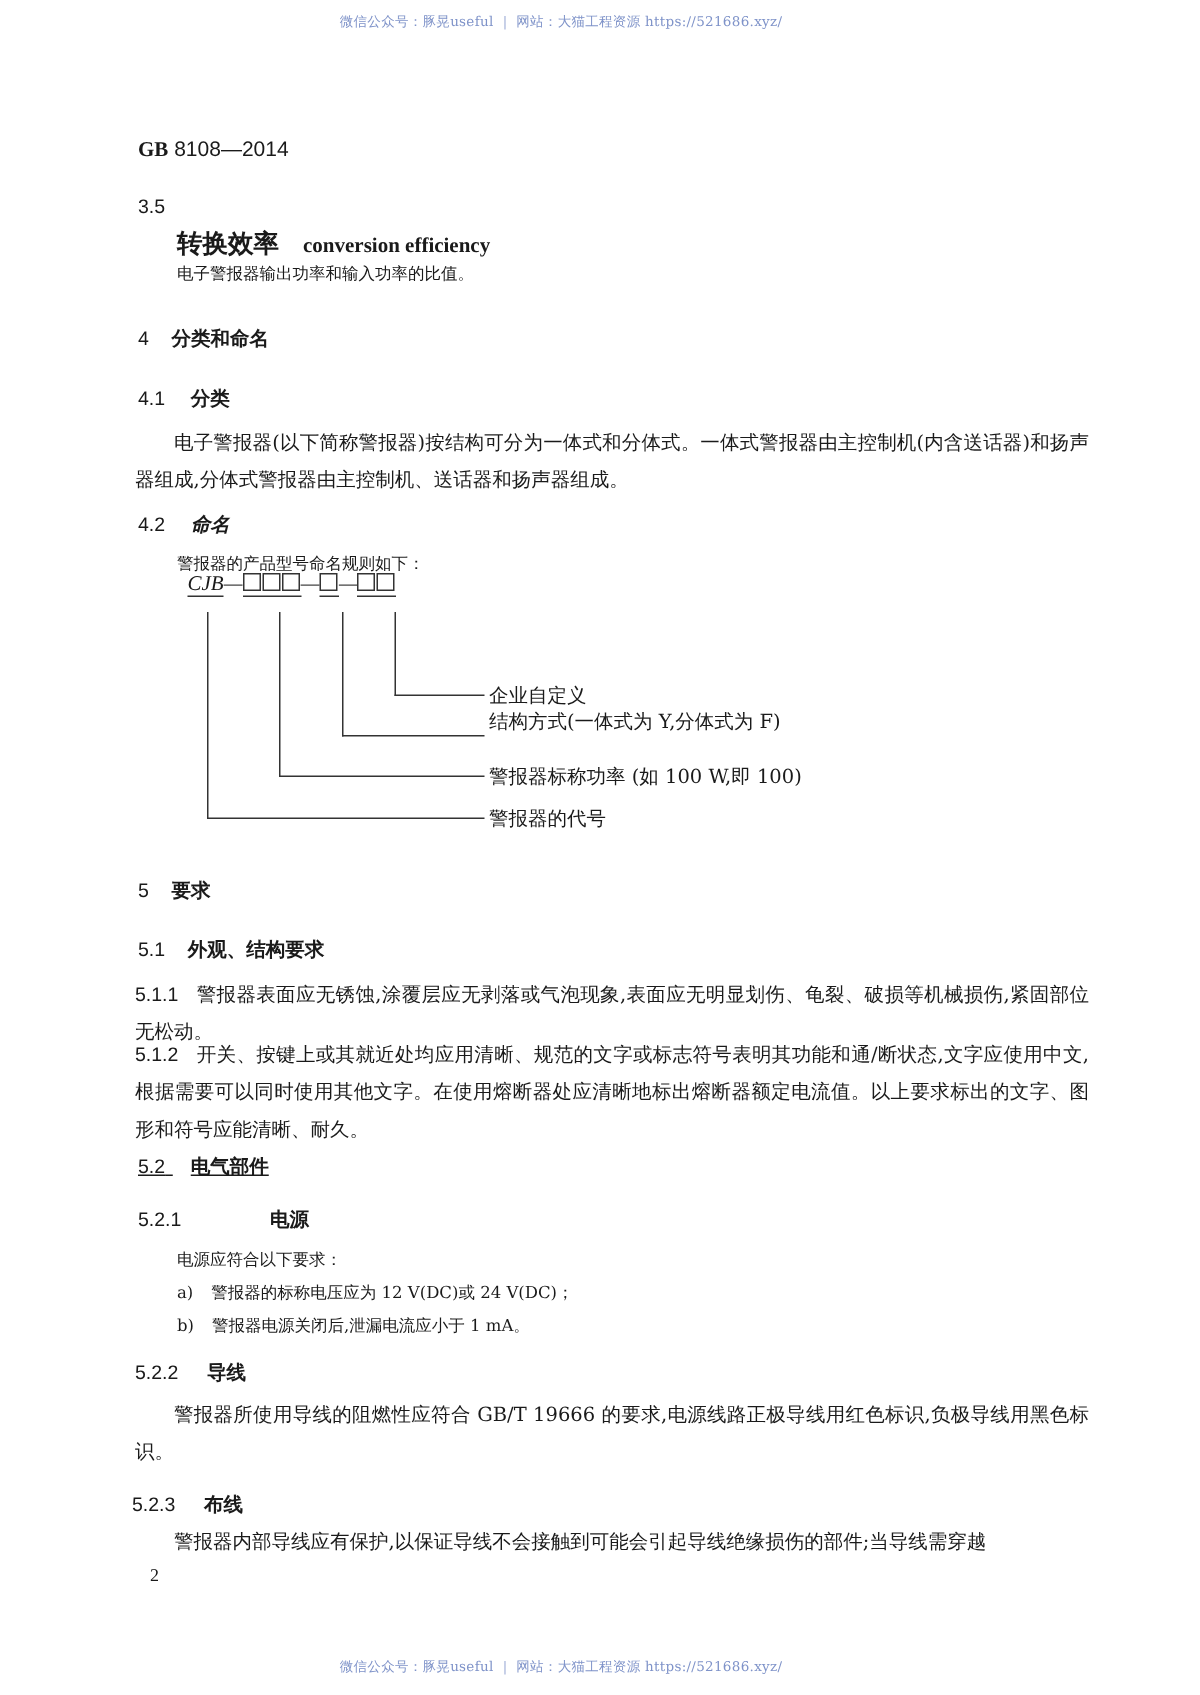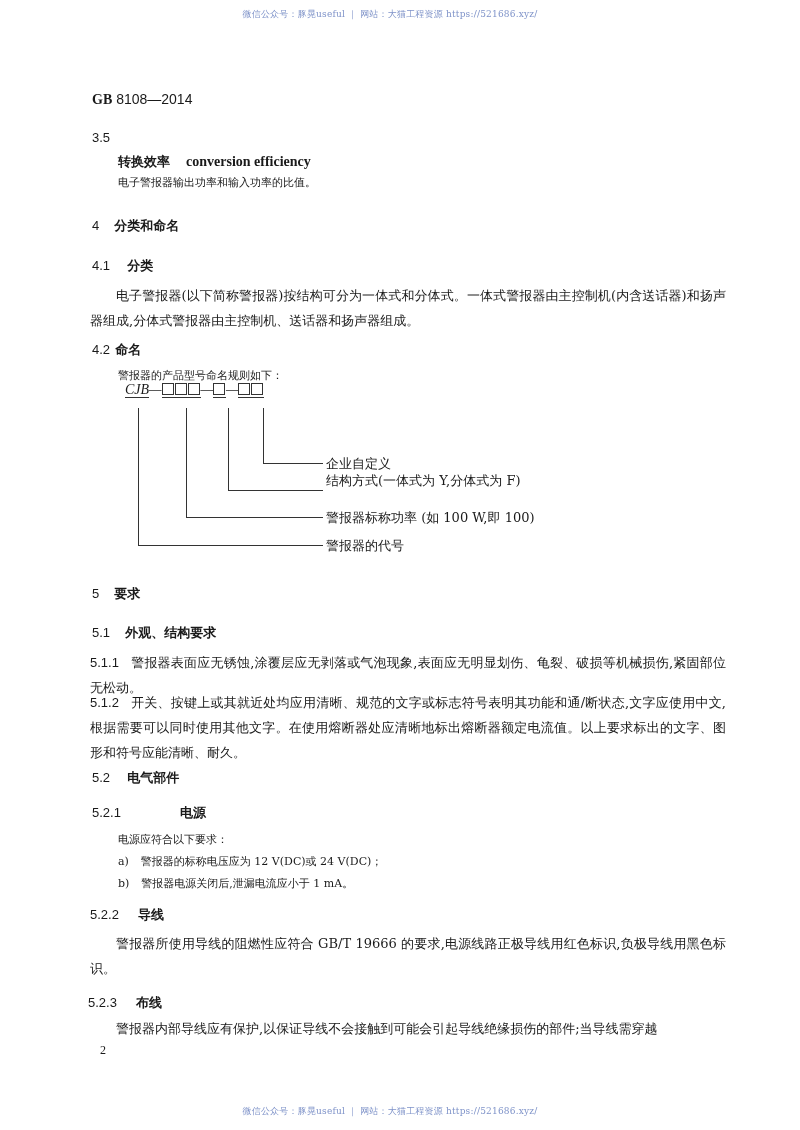--- a/index.html
+++ b/index.html
@@ -2,31 +2,31 @@
 <html><head>
 <meta charset="utf-8">
 <style>
   html, body { margin: 0; padding: 0; }
   body {
     width: 800px; height: 1130px; background: #ffffff; position: relative; overflow: hidden;
     font-family: "DejaVu Serif", "Liberation Serif", serif; color: #1a1a1a;
   }
   .abs { position: absolute; white-space: nowrap; }
   .watermark {
-    position: absolute; left: 16px; width: 748px; text-align: center;
+    position: absolute; left: 0; width: 748px; text-align: center;
     font-size: 9px; color: #7f93c9; font-family: "DejaVu Serif", serif; letter-spacing: 0.2px;
   }
   .std-code { font-family: "Liberation Sans", "DejaVu Sans", sans-serif; font-size: 14px; }
   .std-code b { font-family: "Liberation Serif", serif; font-weight: bold; }
   .h-num { font-family: "Liberation Sans", "DejaVu Sans", sans-serif; font-size: 13px; }
   .h-title { font-family: "DejaVu Sans", sans-serif; font-weight: bold; font-size: 13px; }
   .body-text { font-size: 11px; line-height: 25px; font-family: "DejaVu Serif", serif; }
   .para { position: absolute; left: 90px; width: 636px; font-size: 13px; line-height: 25px; text-align: justify; }
   .indent { text-indent: 26px; }
-  .term-cn { font-family: Liberation Serif, serif; font-weight: bold; font-size: 13px; }
+  .term-cn { font-family: Liberation Serif, serif; font-weight: bold; font-size: 17px; }
   .term-en { font-family: "Liberation Serif", serif; font-weight: bold; font-size: 14px; margin-left: 16px; }
   .line { position: absolute; background: #333; }
   .diag-label { position: absolute; font-size: 13px; white-space: nowrap; }
   .model { position: absolute; font-family: "Liberation Serif", serif; font-size: 14px; white-space: nowrap; }
   .box { display: inline-block; width: 10px; height: 10px; border: 1px solid #333; vertical-align: -1px; margin-right: 1px; }
   .ul { border-bottom: 1px solid #333; padding-bottom: 0; }
   .page-num { position: absolute; left: 100px; top: 1043px; font-size: 12px; font-family: "Liberation Serif", serif; }
 </style>
 </head>
 <body>
@@ -49,21 +49,21 @@
 </div>
 
 <div class="abs" style="left:92px; top:255px;">
   <span class="h-num">4.1</span>
   <span class="h-title" style="margin-left:12px;">分类</span>
 </div>
 <div class="para indent" style="top:283px;">电子警报器(以下简称警报器)按结构可分为一体式和分体式。一体式警报器由主控制机(内含送话器)和扬声器组成,分体式警报器由主控制机、送话器和扬声器组成。</div>
 
 <div class="abs" style="left:92px; top:339px;">
   <span class="h-num">4.2</span>
-  <span class="h-title" style="">命名</span>
+  <span class="h-title" style="margin-left:12px;font-style:italic;">命名</span>
 </div>
 <div class="abs body-text" style="left:118px; top:363px;">警报器的产品型号命名规则如下：</div>
 
 <div class="model" style="left:125px; top:382px;font-style:italic;">
   <span class="ul">CJB</span><span>—</span><span class="ul"><span class="box"></span><span class="box"></span><span class="box"></span></span><span>—</span><span class="ul"><span class="box"></span></span><span>—</span><span class="ul"><span class="box"></span><span class="box"></span></span>
 </div>
 
 <div class="line" style="left:138px; top:408px; width:1px; height:138px;"></div>
 <div class="line" style="left:186px; top:408px; width:1px; height:110px;"></div>
 <div class="line" style="left:228px; top:408px; width:1px; height:83px;"></div>
@@ -89,21 +89,21 @@
   <span class="h-title" style="margin-left:10px;">外观、结构要求</span>
 </div>
 
 <div class="para" style="top:650px;">
   <span class="h-num">5.1.1</span><span style="margin-left:12px;">警报器表面应无锈蚀,涂覆层应无剥落或气泡现象,表面应无明显划伤、龟裂、破损等机械损伤,紧固部位无松动。</span>
 </div>
 <div class="para" style="top:690px;">
   <span class="h-num">5.1.2</span><span style="margin-left:12px;">开关、按键上或其就近处均应用清晰、规范的文字或标志符号表明其功能和通/断状态,文字应使用中文,根据需要可以同时使用其他文字。在使用熔断器处应清晰地标出熔断器额定电流值。以上要求标出的文字、图形和符号应能清晰、耐久。</span>
 </div>
 
-<div class="abs" style="left:92px; top:767px;">
+<div class="abs" style="left:92px; top:767px;text-decoration:underline;">
   <span class="h-num">5.2</span>
   <span class="h-title" style="margin-left:12px;">电气部件</span>
 </div>
 
 <div class="abs" style="left:92px; top:802px;">
   <span class="h-num">5.2.1</span>
   <span class="h-title" style="margin-left:14px;padding-left:40px;">电源</span>
 </div>
 <div class="abs body-text" style="left:118px; top:827px;">电源应符合以下要求：</div>
 <div class="abs body-text" style="left:118px; top:849px;">

